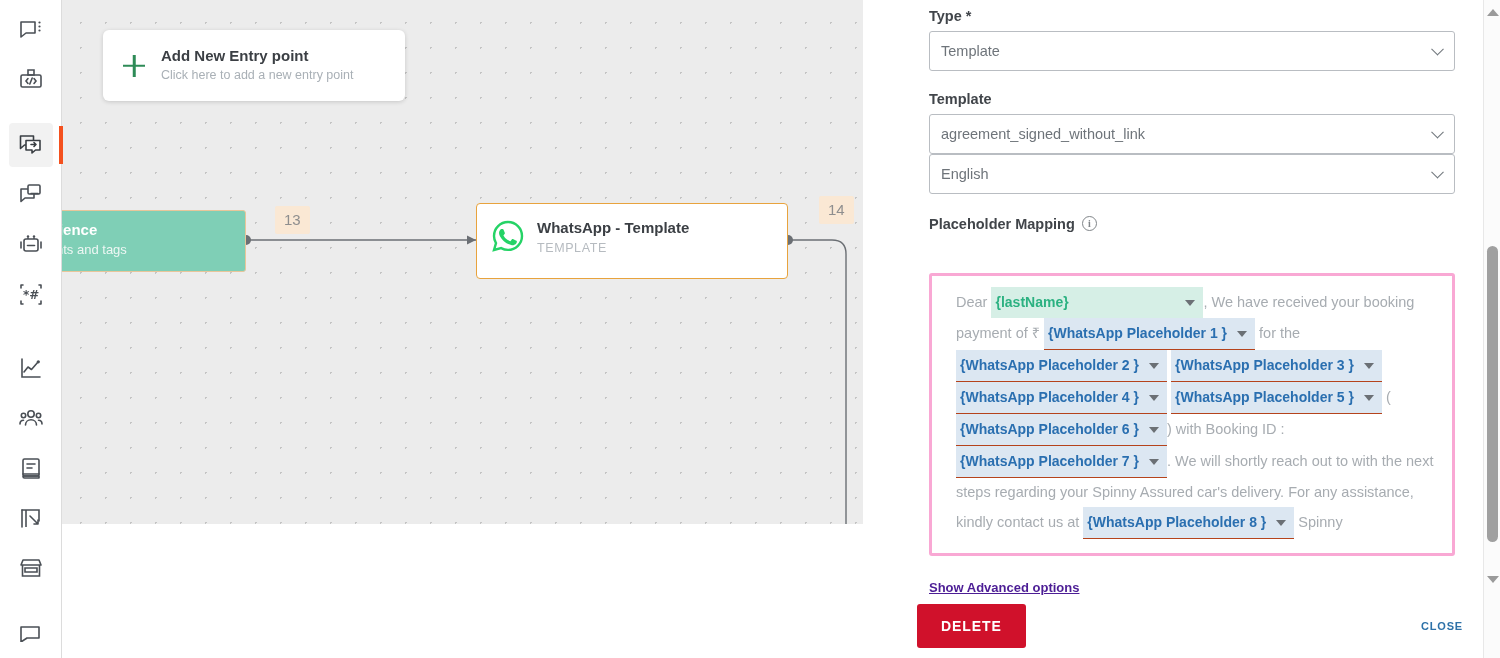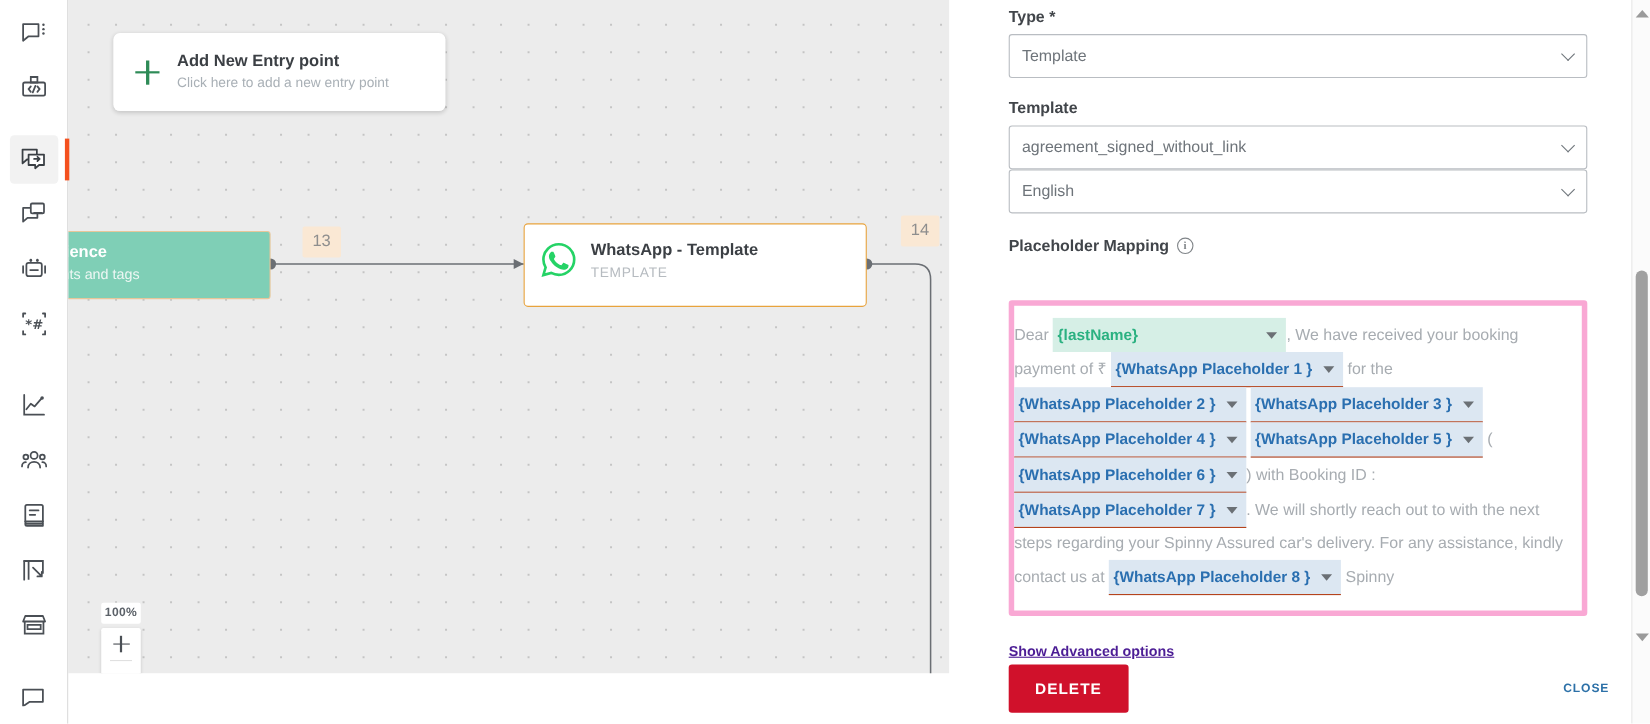--- a/index.html
+++ b/index.html
@@ -40,21 +40,21 @@
     right: -10px; top: 3px;
     width: 4px; height: 38px;
     background: #f4511e;
   }
   .rail-item svg { display: block; }
   .rail-spacer { flex: 1 1 auto; }
 
   
   .canvas {
     position: relative;
-    width: 801px; height: 612px;
+    width: 801px; height: 524px;
     flex: 0 0 801px;
     background-color: #ececec;
     background-image: radial-gradient(#c4c4c4 1px, transparent 1px);
     background-size: 25px 25px;
     background-position: 6px 10px;
     overflow: hidden;
   }
 
   .node-entry {
     position: absolute;
@@ -155,21 +155,21 @@
   
   .panel {
     position: relative;
     width: 637px; height: 658px;
     flex: 0 0 637px;
     background: #ffffff;
     overflow: hidden;
   }
   .panel-body {
     position: absolute;
-    left: 0; top: 0;
+    left: 12px; top: 0;
     width: 620px; height: 612px;
     padding: 8px 40px 0 54px;
   }
   .field-label {
     font-size: 14.5px; font-weight: bold; color: #41454a;
     margin: 0 0 7px 0;
   }
   .field-label.spaced { margin-top: 20px; }
   .select-box {
     position: relative;
@@ -197,23 +197,23 @@
   .ph-head-text { font-size: 14.5px; font-weight: bold; color: #41454a; }
   .info-icon {
     width: 15px; height: 15px; border-radius: 50%;
     border: 1.3px solid #808589;
     font-size: 10px; font-weight: bold; color: #808589;
     display: flex; align-items: center; justify-content: center;
     font-family: "Liberation Serif", serif;
     line-height: 1;
   }
   .ph-box {
-    border: 5px solid #f9a8d4;
+    border: 3px solid #f9a8d4;
     border-radius: 3px;
-    padding: 11px 14px 14px 0;
+    padding: 11px 14px 14px 24px;
     font-size: 14.5px;
     color: #a7acb1;
     line-height: 29px;
     margin-top: 41px;
   }
   .chip {
     display: inline-flex; align-items: center;
     padding: 1px 8px 1px 4px;
     font-weight: bold;
     font-size: 14px;

